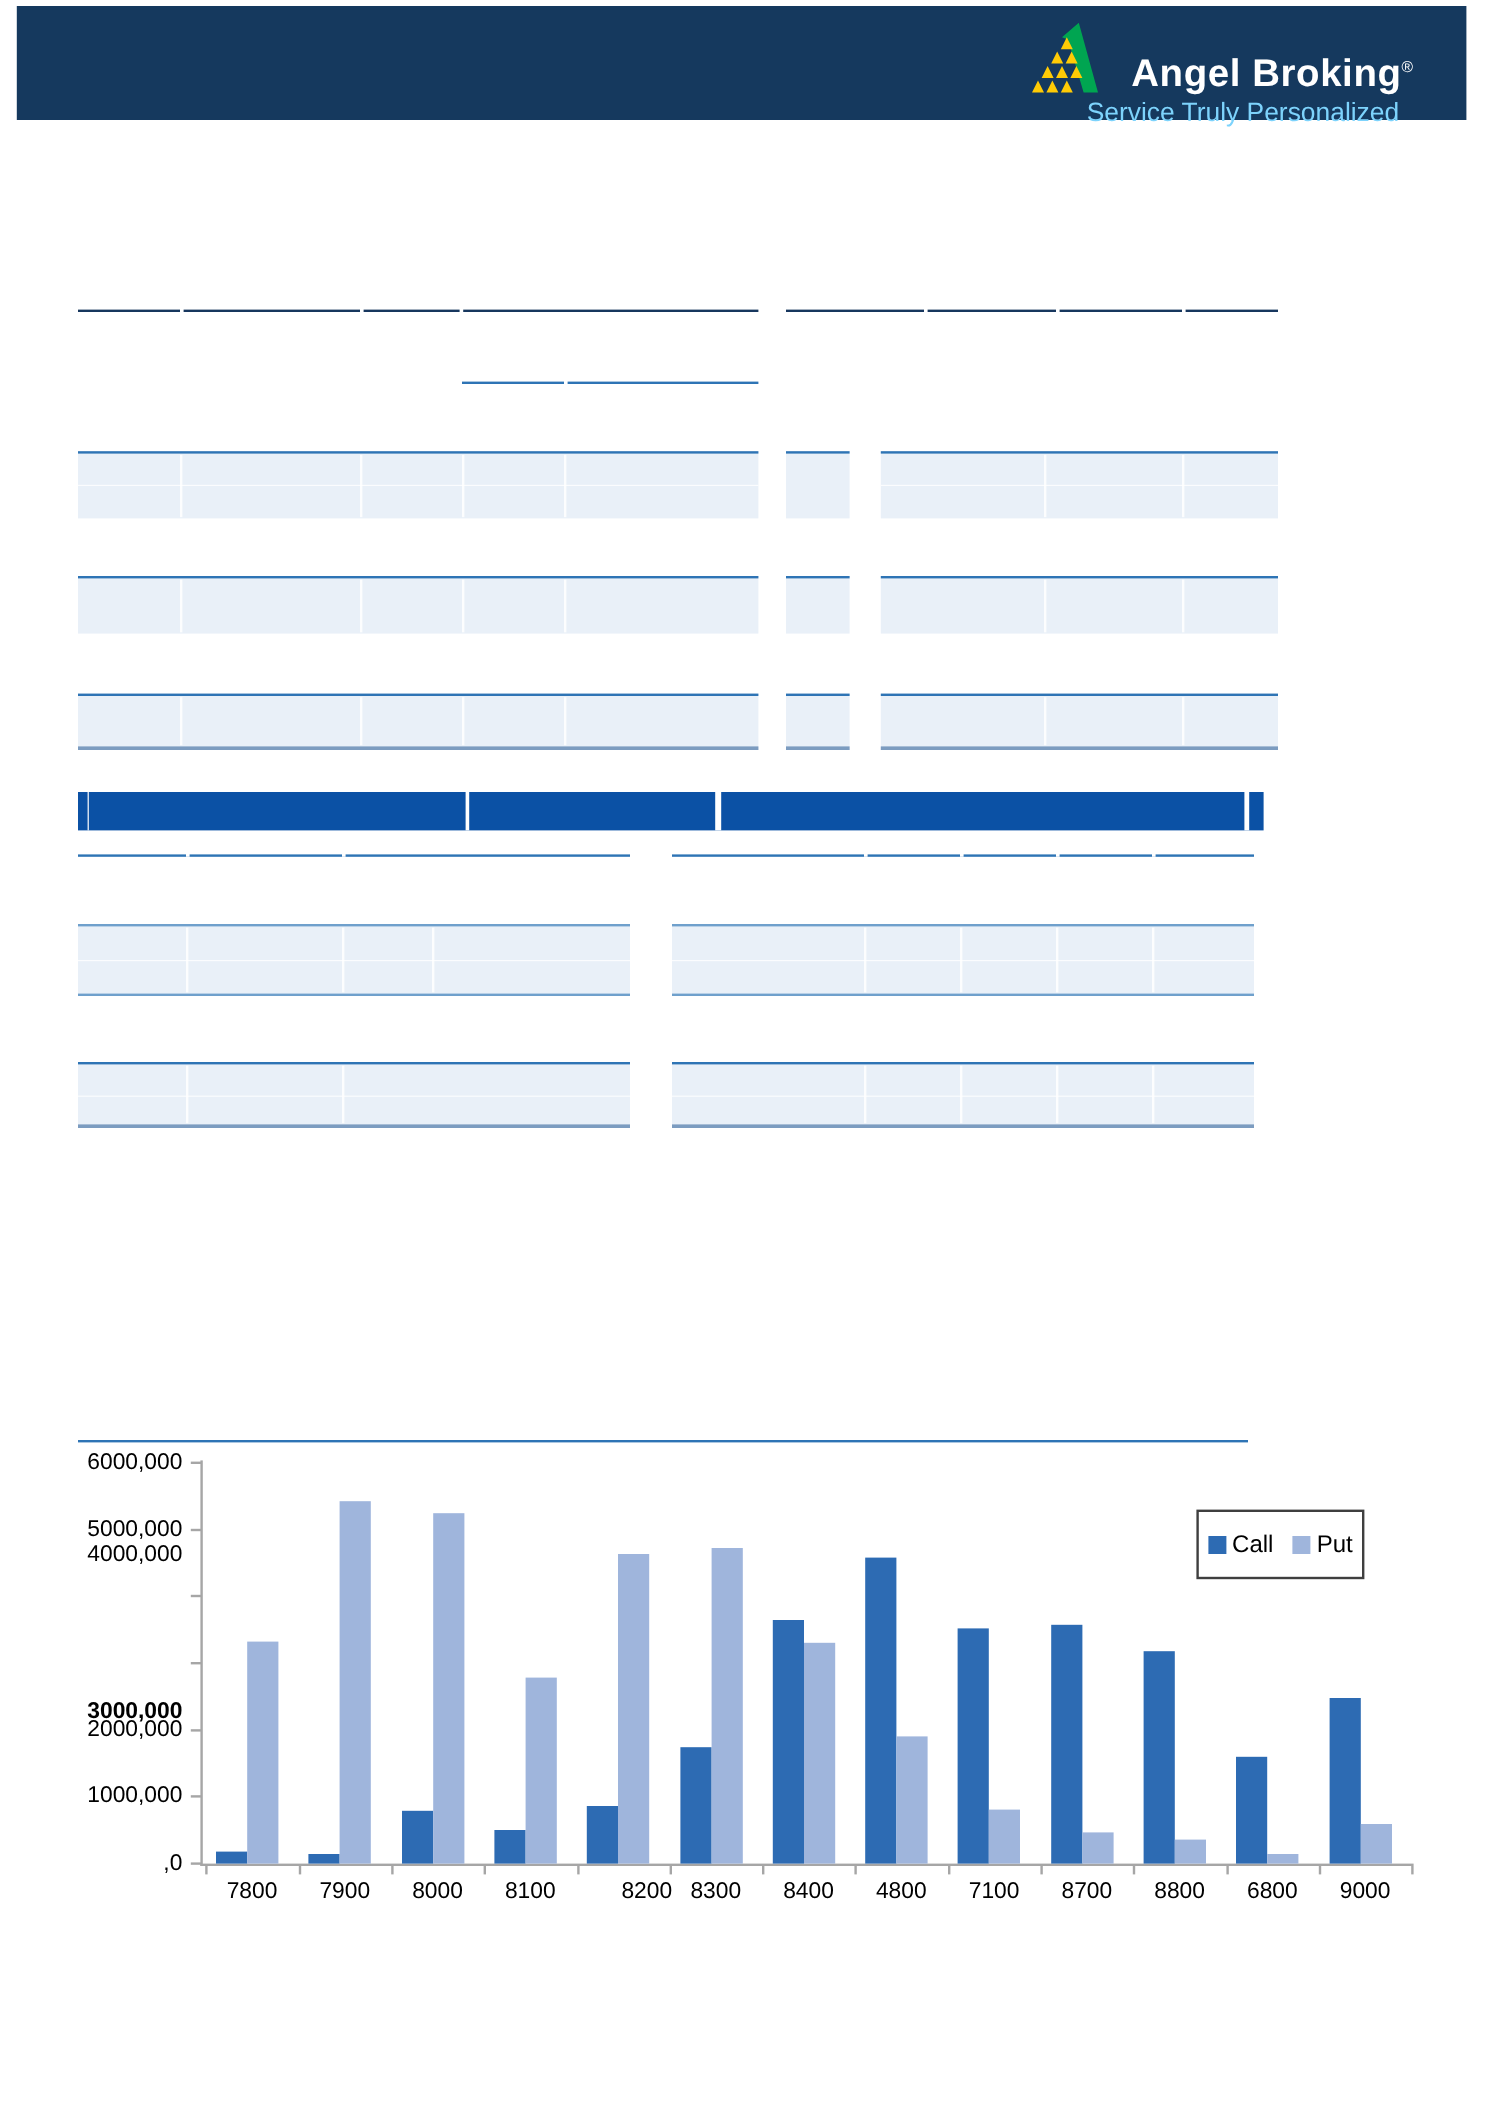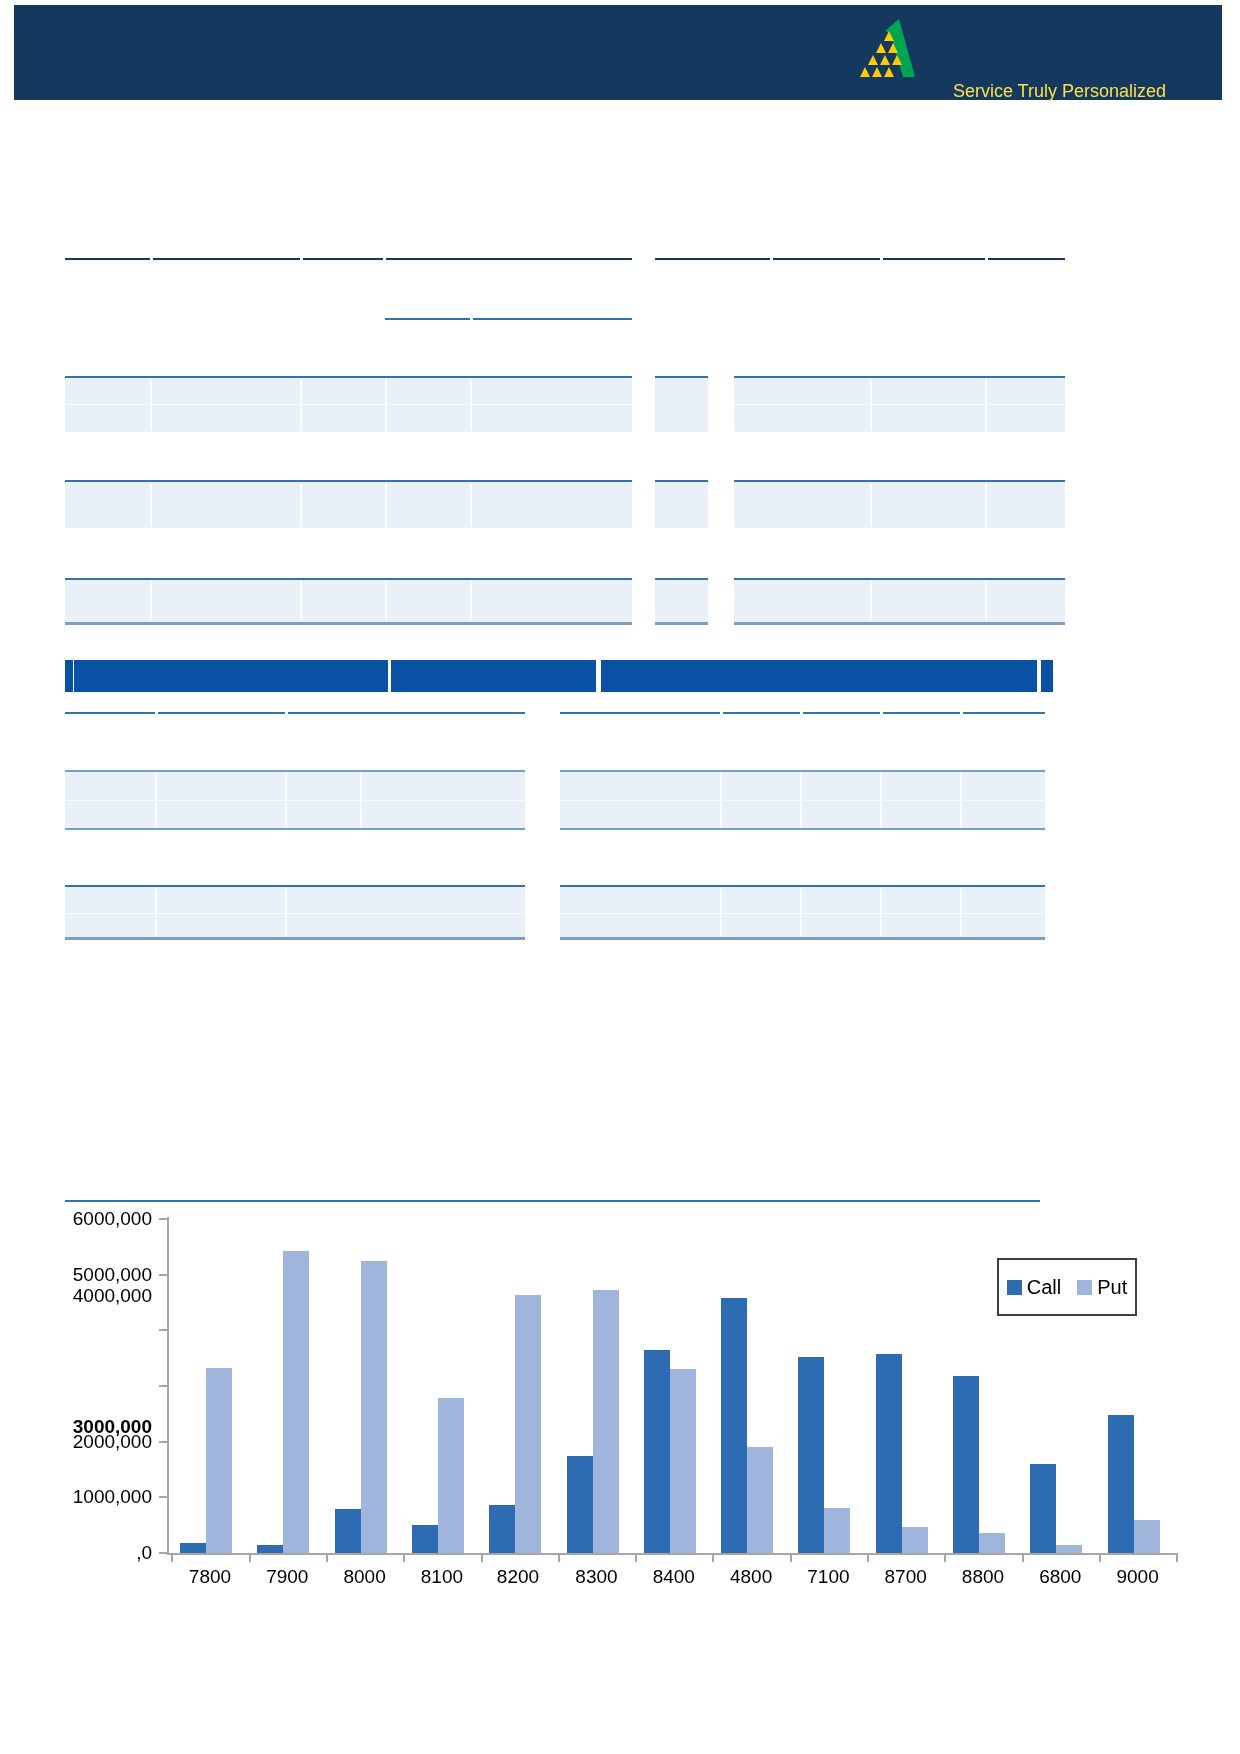--- a/index.html
+++ b/index.html
@@ -4,21 +4,21 @@
 <style>
   html,body{margin:0;padding:0;background:#fff;}
   .page{position:relative;width:1240px;height:1754px;background:#FFFFFF;overflow:hidden;
         font-family:"Liberation Sans", sans-serif;}
 
   
   .hdr{position:absolute;left:14px;top:5px;width:1208px;height:95px;background:#15395E;}
   .brand{position:absolute;right:44px;top:38px;color:#FFFFFF;font-size:32px;font-weight:bold;
          letter-spacing:.5px;white-space:nowrap;}
   .brand sup{font-size:13px;font-weight:normal;vertical-align:super;}
-  .tagline{position:absolute;right:56px;top:76px;color:#fde047;font-size:18px;white-space:nowrap;}
+  .tagline{position:absolute;right:56px;top:76px;color:#7dd3fc;font-size:22px;white-space:nowrap;}
   .logo{position:absolute;left:845px;top:14px;width:56px;height:62px;}
 
   
   .rule{position:absolute;height:2px;background:#17375E;}
   .rule-med{background:#2E74B5;}
   .band{position:absolute;background:#E9F0F8;border-top:2px solid #2E74B5;}
   .band.lite{border-top:2px solid #6FA0CC;border-bottom:2px solid #6FA0CC;}
   .band.steel{border-bottom:3px solid #7C9CC0;}
   .vgap{position:absolute;top:-2px;bottom:0;width:3px;background:#FFFFFF;}
   .vdiv{position:absolute;top:1px;bottom:1px;width:2px;background:rgba(255,255,255,.85);}
@@ -53,20 +53,21 @@
       <polygon points="30,12 25,22 35,22" fill="#FFCB05"></polygon>
       <polygon points="22,24 17,34 27,34" fill="#FFCB05"></polygon>
       <polygon points="34,24 29,34 39,34" fill="#FFCB05"></polygon>
       <polygon points="14,36 9,46 19,46" fill="#FFCB05"></polygon>
       <polygon points="26,36 21,46 31,46" fill="#FFCB05"></polygon>
       <polygon points="38,36 33,46 43,46" fill="#FFCB05"></polygon>
       <polygon points="6,48 1,58 11,58" fill="#FFCB05"></polygon>
       <polygon points="18,48 13,58 23,58" fill="#FFCB05"></polygon>
       <polygon points="30,48 25,58 35,58" fill="#FFCB05"></polygon>
     </svg>
+    <div class="brand"><span>Angel Broking</span><sup>®</sup></div>
     <div class="tagline">Service Truly Personalized</div>
   </div>
 
   <div class="rule" style="left:65px;top:258px;width:567px;">
     <div class="vgap" style="left:85px;"></div>
       <div class="vgap" style="left:235px;"></div>
       <div class="vgap" style="left:318px;"></div>
   </div>
   <div class="rule" style="left:655px;top:258px;width:410px;">
     <div class="vgap" style="left:115px;"></div>
@@ -199,21 +200,21 @@
       <div class="bar" style="left: 283.3px; top: 1251.27px; height: 301.731px; background: rgb(159, 181, 220);"></div>
       <div class="xlab" style="left: 248.3px;">7900</div>
       <div class="bar" style="left: 334.6px; top: 1509.02px; height: 43.9793px; background: rgb(45, 107, 179);"></div>
       <div class="bar" style="left: 360.6px; top: 1260.73px; height: 292.267px; background: rgb(159, 181, 220);"></div>
       <div class="xlab" style="left: 325.6px;">8000</div>
       <div class="bar" style="left: 411.9px; top: 1524.61px; height: 28.3917px; background: rgb(45, 107, 179);"></div>
       <div class="bar" style="left: 437.9px; top: 1397.68px; height: 155.319px; background: rgb(159, 181, 220);"></div>
       <div class="xlab" style="left: 402.9px;">8100</div>
       <div class="bar" style="left: 489.2px; top: 1505.12px; height: 47.8762px; background: rgb(45, 107, 179);"></div>
       <div class="bar" style="left: 515.2px; top: 1295.25px; height: 257.752px; background: rgb(159, 181, 220);"></div>
-      <div class="xlab" style="left: 479px;">8200</div>
+      <div class="xlab" style="left: 500px;">8200</div>
       <div class="bar" style="left: 566.5px; top: 1456.13px; height: 96.8658px; background: rgb(45, 107, 179);"></div>
       <div class="bar" style="left: 592.5px; top: 1289.68px; height: 263.319px; background: rgb(159, 181, 220);"></div>
       <div class="xlab" style="left: 557.5px;">8300</div>
       <div class="bar" style="left: 643.8px; top: 1350.36px; height: 202.639px; background: rgb(45, 107, 179);"></div>
       <div class="bar" style="left: 669.8px; top: 1369.29px; height: 183.711px; background: rgb(159, 181, 220);"></div>
       <div class="xlab" style="left: 634.8px;">8400</div>
       <div class="bar" style="left: 721.1px; top: 1298.03px; height: 254.969px; background: rgb(45, 107, 179);"></div>
       <div class="bar" style="left: 747.1px; top: 1447.23px; height: 105.773px; background: rgb(159, 181, 220);"></div>
       <div class="xlab" style="left: 712.1px;">4800</div>
       <div class="bar" style="left: 798.4px; top: 1357.04px; height: 195.958px; background: rgb(45, 107, 179);"></div>

